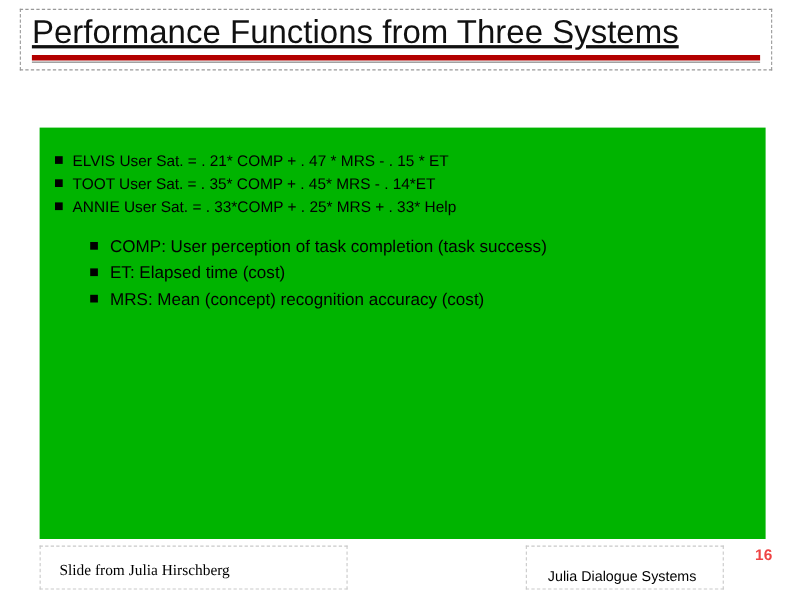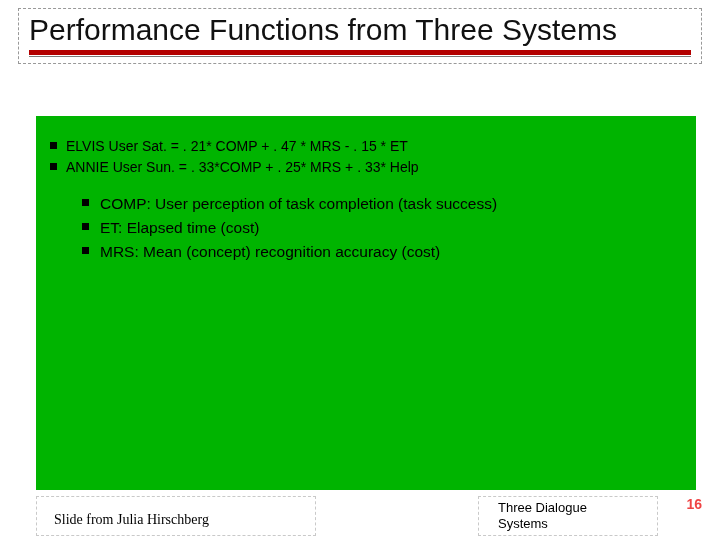--- a/index.html
+++ b/index.html
@@ -14,20 +14,21 @@
   .title-box {
     margin: 8px 18px 0 18px;
     border: 1px dashed #999;
     padding: 4px 10px 6px 10px;
   }
   .title-text {
     font-size: 30px;
     line-height: 1.15;
     color: #111;
     font-family: Verdana, Arial, sans-serif;
+    text-decoration: underline;
   }
   .title-underline-red {
     height: 5px;
     background: #b30000;
     margin: 2px 0 0 0;
   }
   .title-underline-thin {
     height: 1px;
     background: #7a7a7a;
     margin-top: 1px;
@@ -130,31 +131,32 @@
 
   <div class="title-box">
     <div class="title-text">Performance Functions from Three Systems</div>
     <div class="title-underline-red"></div>
     <div class="title-underline-thin"></div>
   </div>
 
   <div class="green-panel">
     <ul class="eq-list">
       <li>ELVIS User Sat. = . 21* COMP + . 47 * MRS - . 15 * ET</li>
-      <li>ANNIE User Sun. = . 33*COMP + . 25* MRS + . 33* Help</li>
+      <li>TOOT User Sat. = . 35* COMP + . 45* MRS - . 14*ET</li>
+      <li>ANNIE User Sat. = . 33*COMP + . 25* MRS + . 33* Help</li>
     </ul>
     <ul class="def-list">
       <li>COMP: User perception of task completion (task success)</li>
       <li>ET:  Elapsed time (cost)</li>
       <li>MRS: Mean (concept) recognition accuracy  (cost)</li>
     </ul>
   </div>
 
   <div class="faint-box" style="left:36px; bottom:4px; width:280px; height:40px;"></div>
   <div class="faint-box" style="right:62px; bottom:4px; width:180px; height:40px;"></div>
 
   <div class="footer">
     <div class="attrib">Slide from Julia Hirschberg</div>
-    <div class="course">Three Dialogue Systems</div>
+    <div class="course">Julia Dialogue Systems</div>
     <div class="pagenum">16</div>
   </div>
 
 </div>
 
 </body></html>

